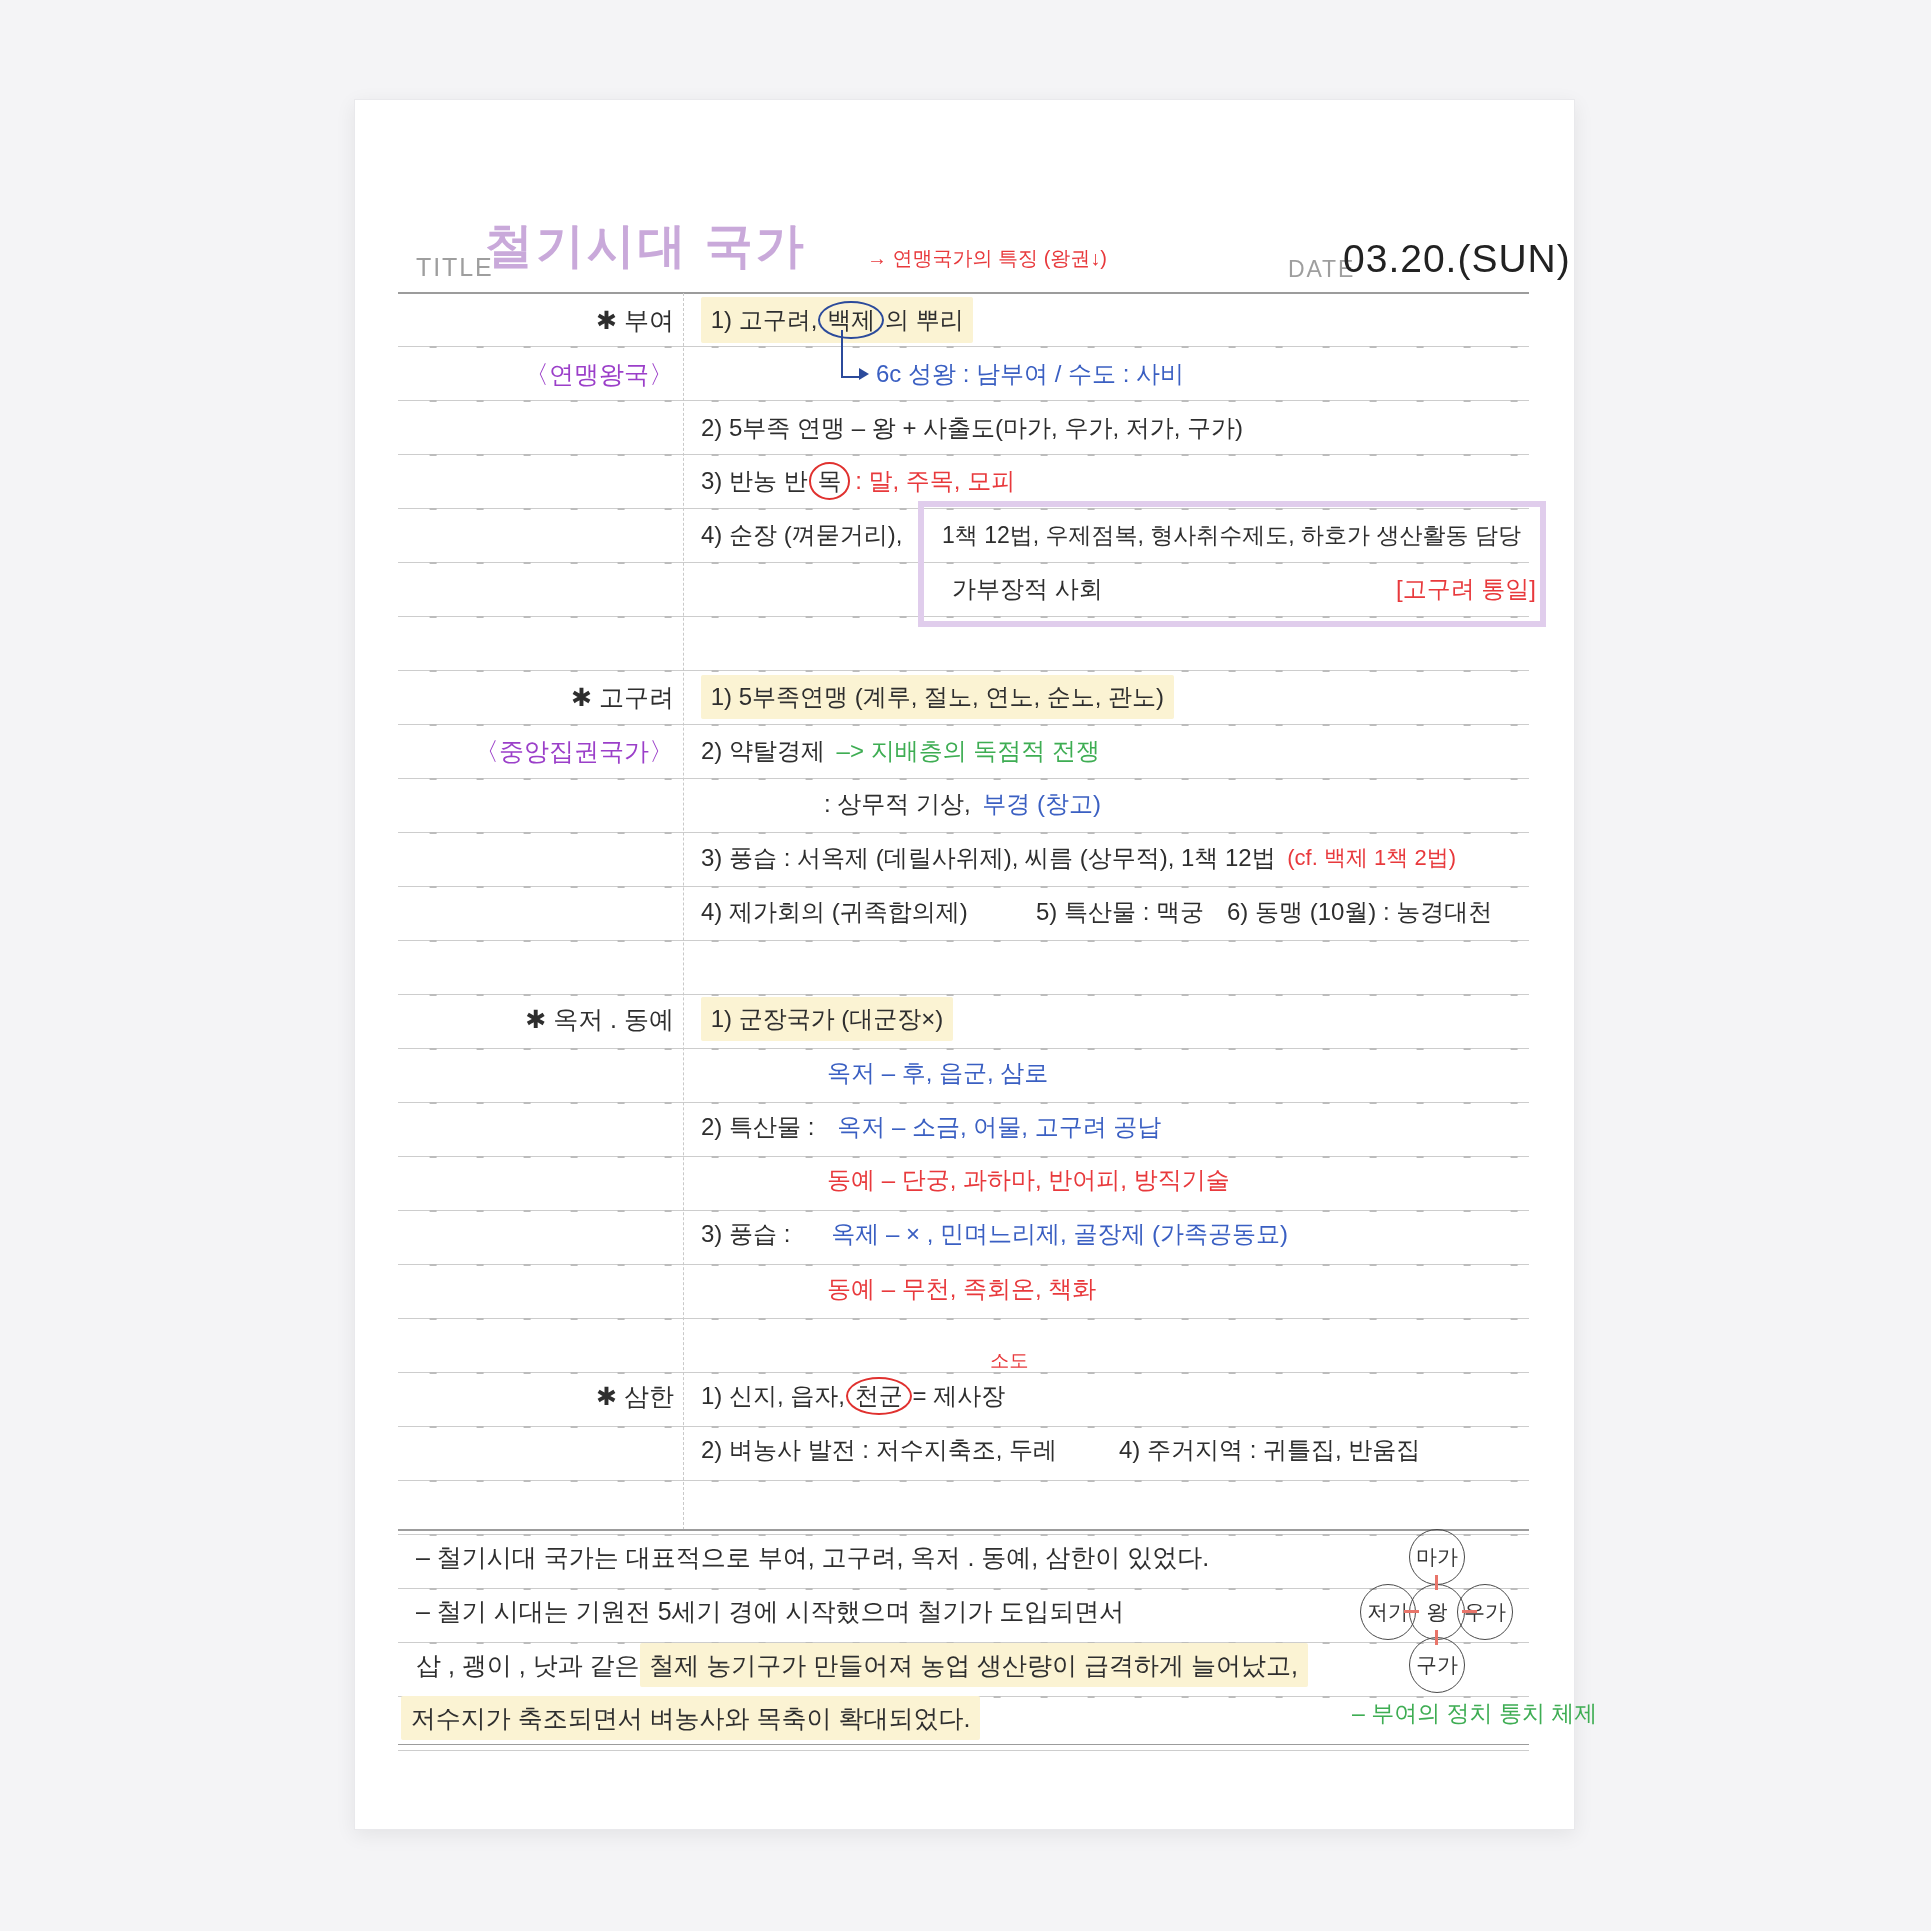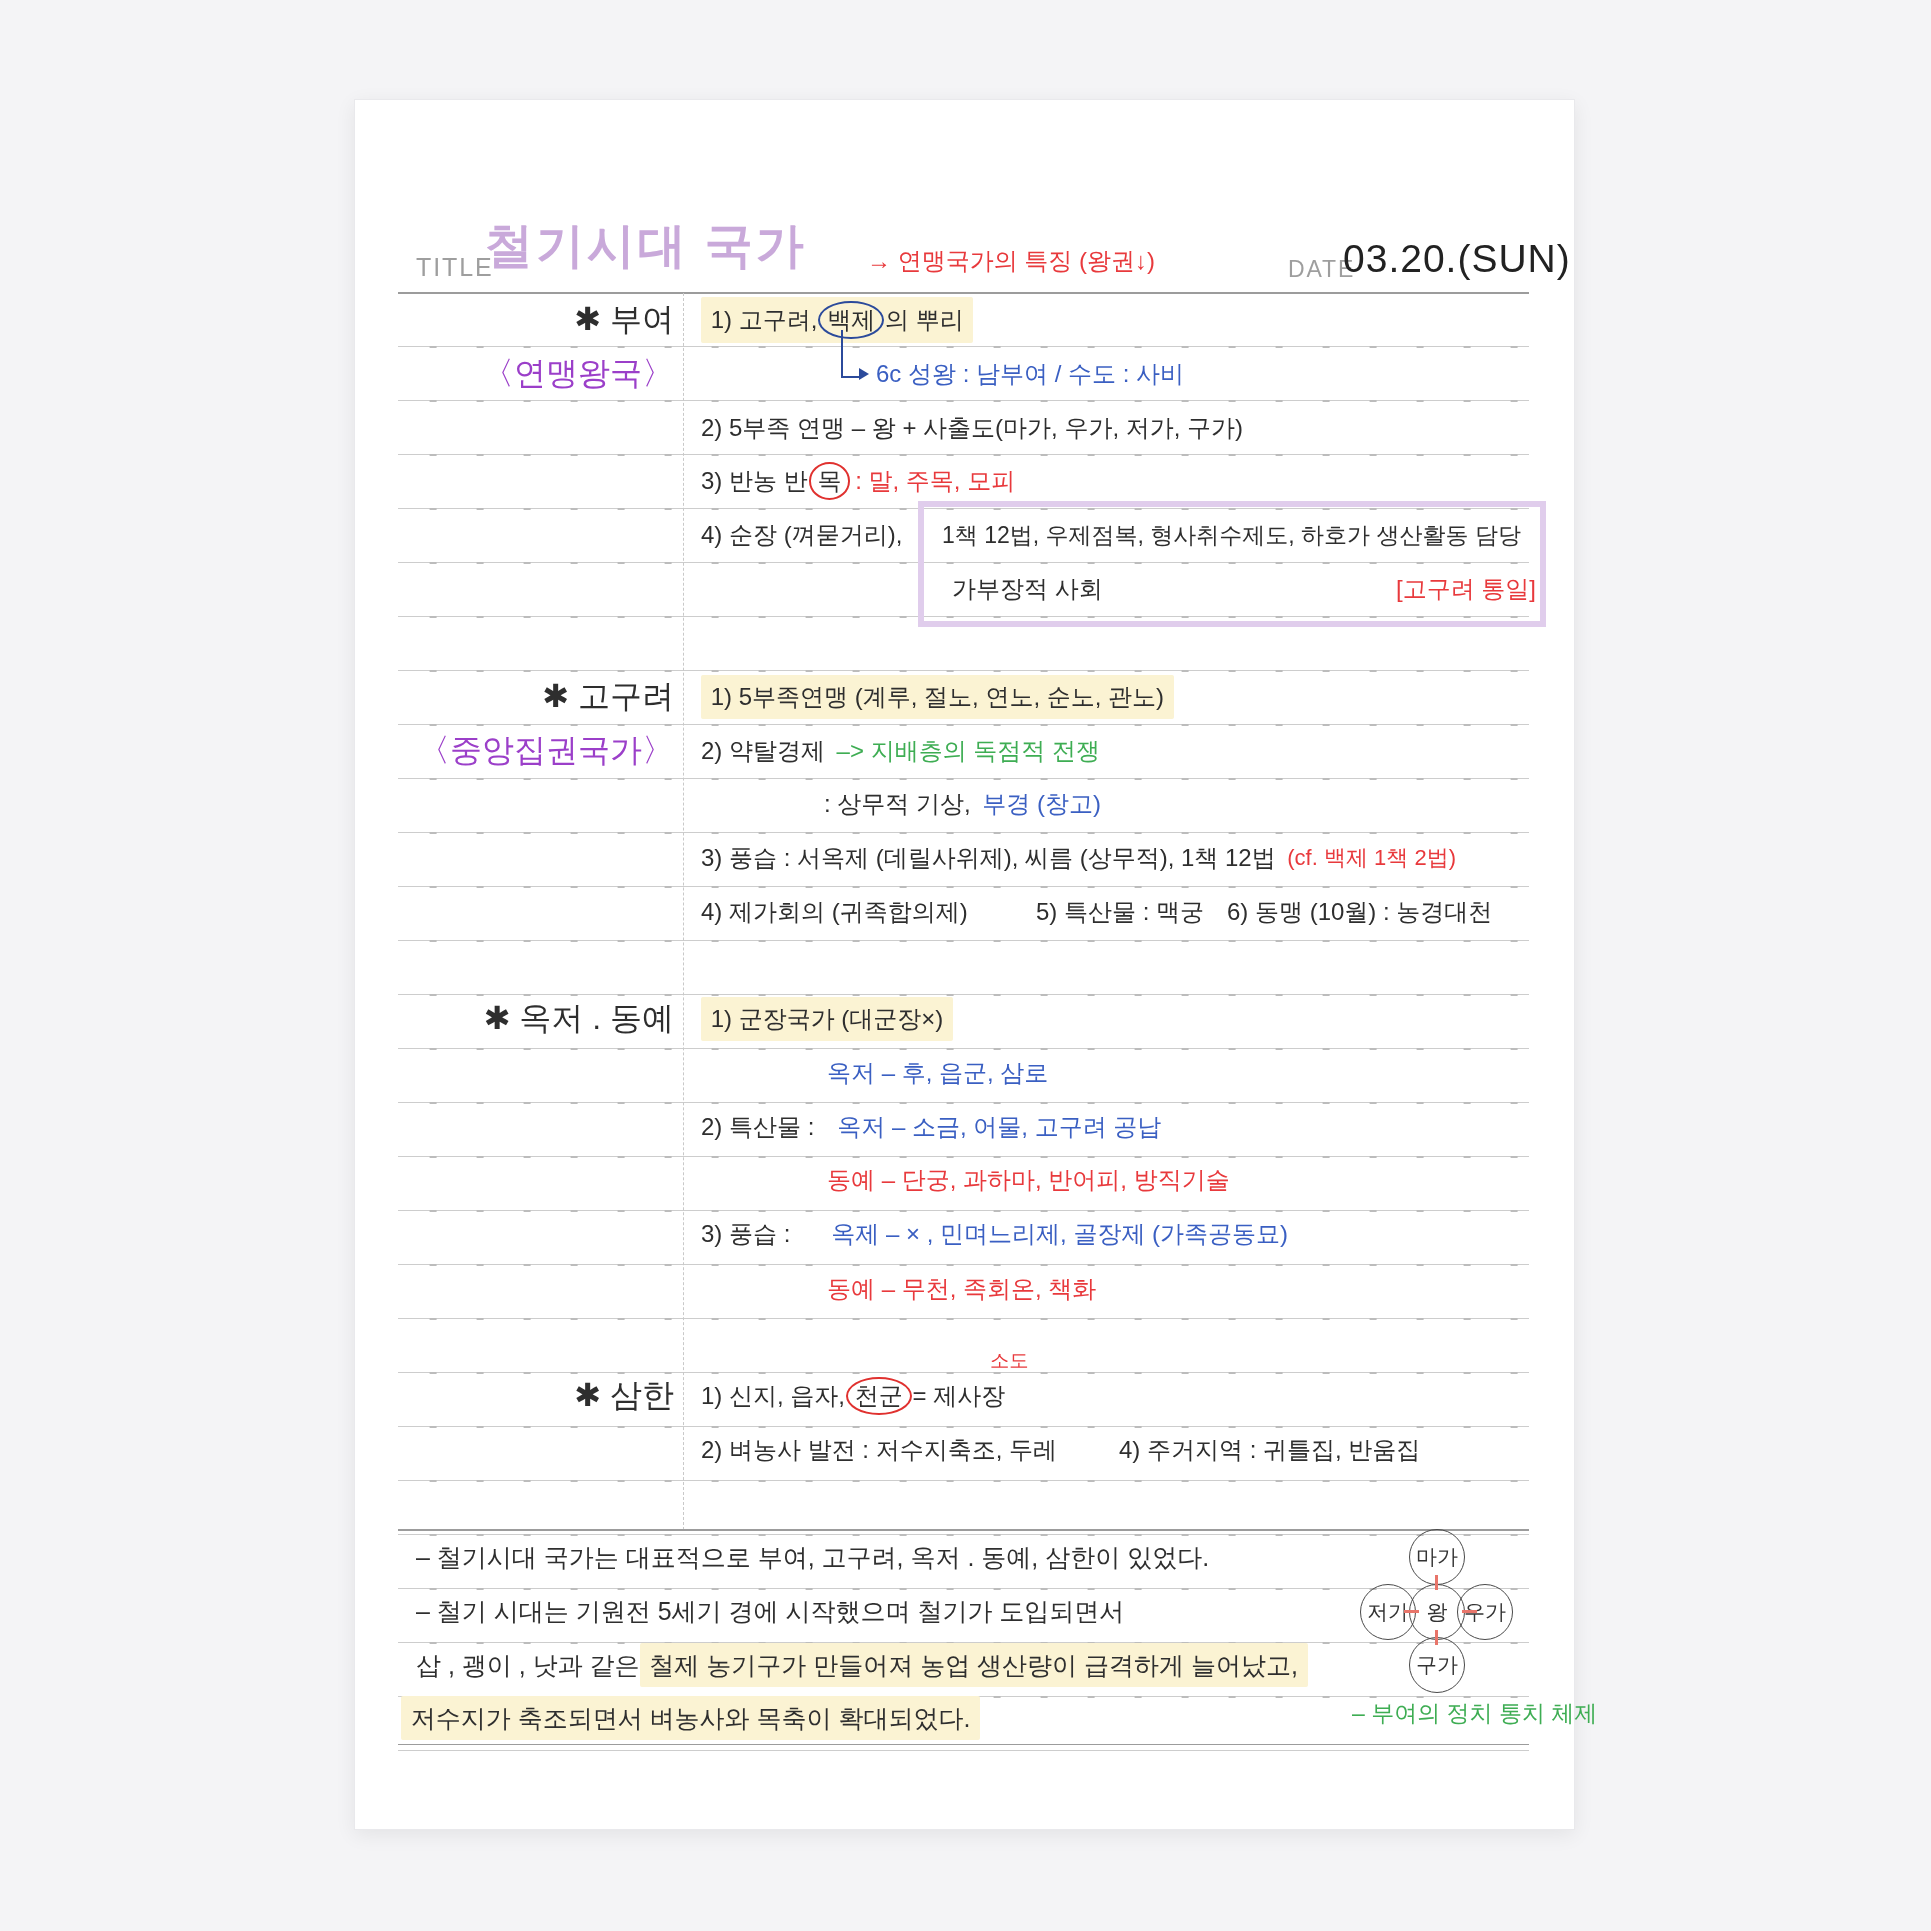--- a/index.html
+++ b/index.html
@@ -11,37 +11,37 @@
     -webkit-font-smoothing:antialiased;
   }
   .page{
     position:absolute;left:354px;top:99px;width:1219px;height:1729px;
     background:#ffffff;border:1px solid #e9e9ec;
     box-shadow:0 4.8px 19.3px rgba(0,0,0,0.07);
   }
   
   .hdr-label{position:absolute;color:#9e9e9e;letter-spacing:1.9px;font-size:25px;}
   .title{position:absolute;font-size:48px;font-weight:bold;color:#c9a9da;letter-spacing:2.9px;white-space:nowrap;}
-  .annotation{position:absolute;font-size:24px;color:#e8393c;white-space:nowrap;}
+  .annotation{position:absolute;font-size:20px;color:#e8393c;white-space:nowrap;}
   .date-value{position:absolute;font-size:39px;color:#222;letter-spacing:1px;white-space:nowrap;}
   
   .grid{
     position:absolute;left:43px;top:193px;width:1131px;height:1452px;
     background-image:
       radial-gradient(ellipse 3.4px 1.5px at center,#bcbcbc 98%,rgba(0,0,0,0) 100%),
       linear-gradient(to bottom, rgba(0,0,0,0) calc(100% - 1px), #cdcdcd calc(100% - 1px));
     background-size:47px 54px,100% 54px;
     background-position:11.6px 27px,0 0;
   }
   .hline-heavy{position:absolute;left:43px;width:1131px;height:1.9px;background:#9c9c9c;}
   .hline-double{position:absolute;left:43px;width:1131px;height:4.8px;border-top:1.9px solid #9c9c9c;border-bottom:1px solid #cdcdcd;}
   .vdivider{position:absolute;left:328px;top:193px;height:1237px;border-left:1px dashed #c9c9c9;}
   
   .row{position:absolute;height:54px;display:flex;align-items:center;white-space:nowrap;font-size:24px;}
-  .label-cell{left:0;width:319px;justify-content:flex-end;text-align:right;font-size:32px;}
+  .label-cell{left:0;width:319px;justify-content:flex-end;text-align:right;font-size:25px;}
   .sublabel{color:#9b3fc9;text-align:center;}
   .hl{background:#fbf3d3;padding:5.8px 9.7px;border-radius:1.9px;display:inline-flex;align-items:center;}
   .red{color:#e8393c;}
   .blue{color:#3a5fc2;}
   .green{color:#3ead53;}
   .circled{display:inline-block;border-radius:50%;padding:1px 6.8px;margin:-1.9px 1px;}
   .circled.c-red{border:2.9px solid #e0312f;}
   .circled.c-blue{border:2.9px solid #2b4a9b;}
   .gap-l{margin-left:11.6px;}
   

